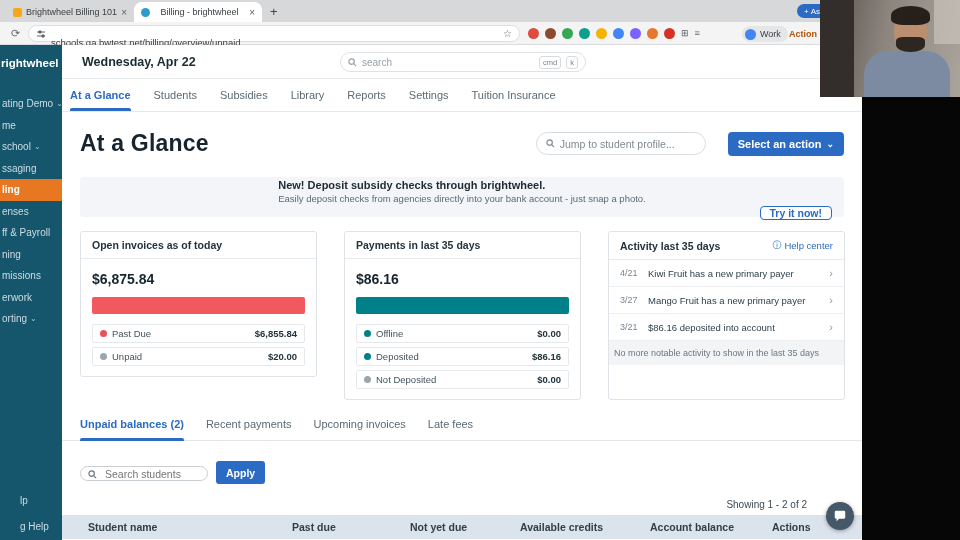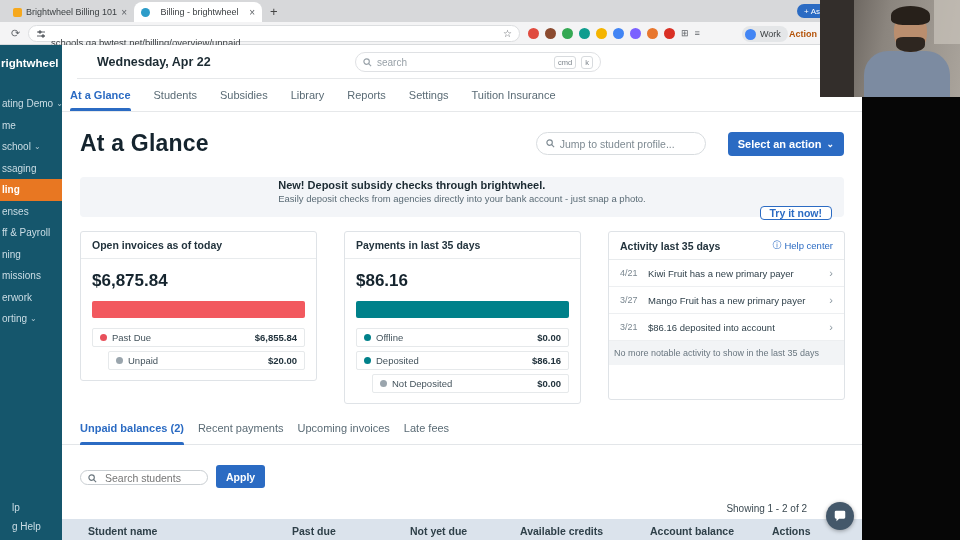--- a/index.html
+++ b/index.html
@@ -29,25 +29,25 @@
   .profile-pill{position:absolute;left:742px;top:4px;height:16px;background:#E4E6E8;border-radius:8px;display:flex;align-items:center;gap:4px;padding:0 7px 0 3px;font-size:9px;color:#3c4043;}
   .avatar-dot{width:11px;height:11px;border-radius:50%;background:#4285F4;}
   .action-text{position:absolute;left:789px;top:7px;font-size:9px;font-weight:bold;color:#B45309;white-space:nowrap;}
 
   
   .sidebar{position:absolute;left:0;top:45px;width:62px;bottom:0;background:#15566C;color:#CBDDE5;overflow:hidden;font-size:10px;}
   .slogo{margin:12px 0 24px 1px;font-weight:bold;font-size:11.5px;color:#fff;white-space:nowrap;}
   .sitem{height:21.5px;display:flex;align-items:center;gap:3px;white-space:nowrap;padding-left:2px;cursor:pointer;}
   .sitem.active{background:#E87722;color:#fff;font-weight:bold;}
   .chev{font-size:8px;opacity:.85;}
-  .sfoot{position:absolute;bottom:8px;left:12px;display:flex;flex-direction:column;gap:8px;font-size:10px;}
+  .sfoot{position:absolute;bottom:8px;left:20px;display:flex;flex-direction:column;gap:15px;font-size:10px;}
 
   
   .main{position:absolute;left:62px;top:45px;width:800px;bottom:0;background:#fff;overflow:hidden;}
-  .topbar{height:34px;border-bottom:1px solid #E6E8EA;position:relative;display:flex;align-items:center;margin-left:15px;}
+  .topbar{height:34px;border-bottom:1px solid #E6E8EA;position:relative;display:flex;align-items:center;}
   .date{margin-left:20px;font-size:12.5px;font-weight:bold;color:#1C2B33;}
   .hsearch{position:absolute;left:278px;top:7px;width:246px;height:20px;border:1px solid #DFE1E4;border-radius:10px;display:flex;align-items:center;gap:5px;padding:0 7px;background:#fff;cursor:text;}
   .hsearch .ph{color:#98A1A8;font-size:10px;flex:1;}
   .key{font-size:7.5px;color:#7d858c;border:1px solid #D8DBDE;border-radius:3px;padding:1px 3px;background:#fff;}
 
   .navbar{height:33px;border-bottom:1px solid #E6E8EA;display:flex;align-items:stretch;gap:23px;padding-left:8px;font-size:11px;color:#5A6B75;}
   .navtab{display:flex;align-items:center;position:relative;cursor:pointer;white-space:nowrap;}
   .navtab.active{color:#2B6BC3;font-weight:bold;}
   .navtab.active::after{content:"";position:absolute;left:0;right:0;bottom:0;height:3px;background:#2B6BC3;border-radius:2px 2px 0 0;}
 
@@ -60,37 +60,37 @@
 
   .banner{margin-top:20px;background:#F3F5F8;border-radius:4px;height:40px;display:flex;align-items:center;padding:0 12px;gap:2px;flex-direction:column;}
   .banner-txt .t1{font-size:11px;font-weight:bold;color:#1C2B33;}
   .banner-txt .t2{font-size:9.5px;color:#5A6B75;margin-top:2px;}
   .try-btn{margin-left:auto;height:22px;border:1px solid #2B6BC3;color:#2B6BC3;background:#fff;border-radius:4px;font-size:10.5px;display:flex;align-items:center;padding:0 9px;font-weight:bold;cursor:pointer;}
 
   .cards{margin-top:14px;display:flex;gap:27px;align-items:flex-start;}
   .card{border:1px solid #DFE3E7;border-radius:3px;background:#fff;width:237px;flex:none;}
   .card-h{padding:7px 11px;border-bottom:1px solid #E8EBED;font-size:10.5px;font-weight:bold;color:#22333D;display:flex;align-items:center;}
   .card-b{padding:8px 11px 10px;}
-  .amount{font-size:17px;font-weight:bold;color:#15242E;margin:4px 0 10px;}
+  .amount{font-size:14px;font-weight:bold;color:#15242E;margin:4px 0 10px;}
   .bar{height:17px;border-radius:2px;margin-bottom:10px;}
   .leg{border:1px solid #E6E9EB;border-radius:2px;height:19px;display:flex;align-items:center;gap:5px;padding:0 7px;font-size:9.5px;color:#44535C;margin-bottom:4px;}
-  .leg:last-child{margin-bottom:0;margin-left:16px;}
+  .leg:last-child{margin-bottom:0;}
   .dot{width:7px;height:7px;border-radius:50%;flex:none;}
   .leg .val{margin-left:auto;font-weight:bold;color:#22333D;}
 
   .help-link{margin-left:auto;color:#2B6BC3;font-size:9.5px;font-weight:normal;display:flex;align-items:center;gap:3px;cursor:pointer;}
   .info-i{font-size:9px;}
   .act-row{display:flex;align-items:center;gap:8px;padding:7px 11px;border-bottom:1px solid #EDEFF1;cursor:pointer;}
   .act-date{font-size:9px;color:#7A8790;width:20px;flex:none;}
   .act-text{font-size:9.5px;color:#30414B;flex:1;white-space:nowrap;overflow:hidden;}
   .act-chev{color:#8A97A0;font-size:11px;flex:none;}
   .act-empty{background:#F2F4F6;text-align:left;font-size:9px;color:#6A7780;padding:7px 5px;}
   .act-pad{height:34px;}
 
-  .lowtabs{margin:18px -18px 0;padding:0 18px;display:flex;gap:14px;border-bottom:1px solid #E3E6E9;font-size:11px;color:#5A6B75;}
+  .lowtabs{margin:18px -18px 0;padding:0 18px;display:flex;gap:22px;border-bottom:1px solid #E3E6E9;font-size:11px;color:#5A6B75;}
   .ltab{padding-bottom:10px;position:relative;cursor:pointer;white-space:nowrap;}
   .ltab.active{color:#2B6BC3;font-weight:bold;}
   .ltab.active::after{content:"";position:absolute;left:0;right:0;bottom:-1px;height:3px;background:#2B6BC3;border-radius:2px 2px 0 0;}
 
   .filters{margin-top:20px;display:flex;gap:8px;align-items:center;}
   .s-wrap{position:relative;}
   .s-wrap svg{position:absolute;left:8px;top:6px;}
   .s-input{width:128px;height:15px;border:1px solid #C9CED2;border-radius:12px;font-size:10.5px;padding:0 8px 0 24px;color:#333;outline:none;background:#fff;font-family:"Liberation Sans",sans-serif;}
   .apply-btn{height:23px;background:#2B6BC3;color:#fff;border:none;border-radius:3px;font-size:10.5px;font-weight:bold;padding:0 10px;cursor:pointer;font-family:"Liberation Sans",sans-serif;}
 

